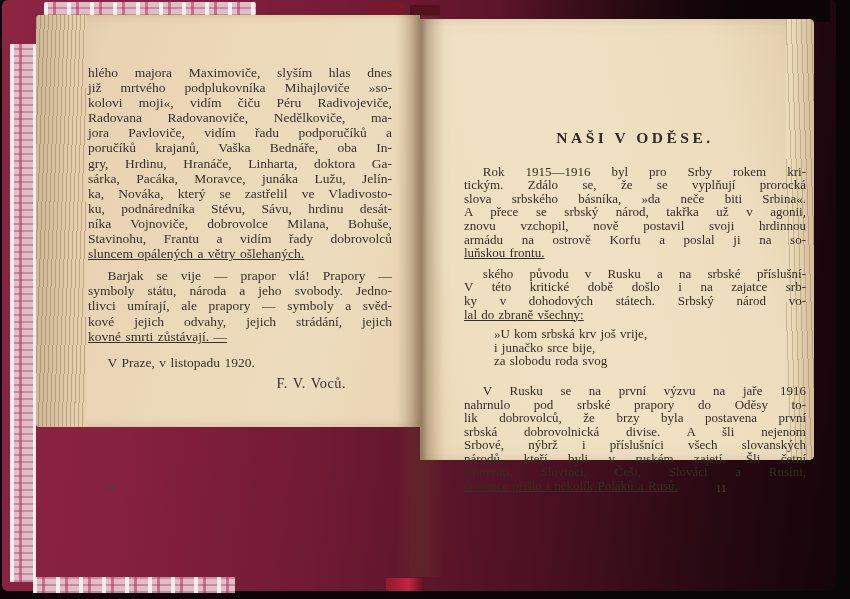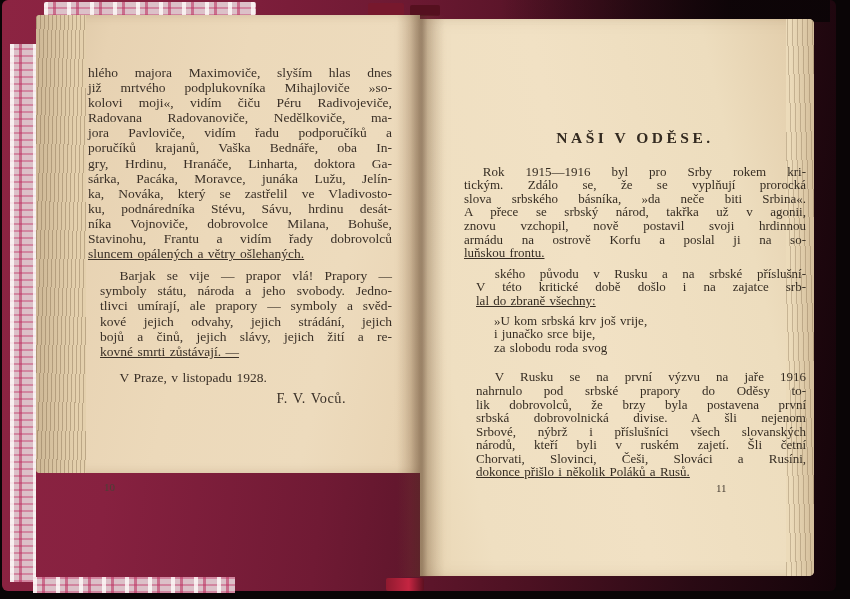--- a/index.html
+++ b/index.html
@@ -37,27 +37,27 @@
 
   
   .spine-patch{position:absolute;z-index:2;border-radius:2px;}
   .spine-top-a{left:368px;top:3px;width:36px;height:13px;background:#77182d;}
   .spine-top-b{left:410px;top:5px;width:30px;height:11px;background:#55101f;}
   .spine-bottom{left:386px;top:578px;width:38px;height:13px;background:linear-gradient(90deg,#8f1a2f,#c42541 60%,#5d1020);}
 
   
   .page{position:absolute;z-index:3;}
   .page-left{
-    left:36px;top:15px;width:384px;height:458px;
+    left:36px;top:15px;width:384px;height:412px;
     border-radius:4px 0 0 4px;
     background:linear-gradient(103deg,#d9c3a1 0%,#e7d2b2 16%,#ecd9ba 45%,#eddbbd 75%,#e8d3b2 100%);
     box-shadow:inset -16px 0 20px -12px rgba(96,64,36,.45), inset 6px 0 14px -8px rgba(80,55,30,.35);
   }
   .page-right{
-    left:420px;top:19px;width:394px;height:557px;
+    left:420px;top:19px;width:394px;height:441px;
     border-radius:0 5px 5px 0;
     background:linear-gradient(257deg,#e0caa7 0%,#edddbe 22%,#f1e1c4 55%,#efdfc1 85%,#e9d6b4 100%);
     box-shadow:inset 16px 0 22px -12px rgba(96,64,36,.5), inset -12px 0 16px -12px rgba(100,70,40,.4);
   }
   .edges{position:absolute;top:0;height:100%;z-index:1;pointer-events:none;}
   .edges-left{
     left:0;width:50px;border-radius:4px 0 0 4px;
     background:
       repeating-linear-gradient(92deg,rgba(104,80,52,.32) 0 1px,rgba(236,220,190,0) 1px 4px),
       linear-gradient(90deg,#cdb795,#e4d0ad 80%);
@@ -71,21 +71,21 @@
   .gutter-shadow{
     position:absolute;left:397px;top:15px;width:48px;height:562px;z-index:4;pointer-events:none;
     background:linear-gradient(90deg,rgba(0,0,0,0) 0%,rgba(118,82,50,.16) 28%,rgba(88,60,38,.38) 52%,rgba(118,85,55,.18) 64%,rgba(0,0,0,0) 100%);
   }
 
   
   .textblock{position:absolute;color:#3a3027;z-index:2;}
   .text-left{left:52px;top:50px;width:304px;font-size:13.5px;line-height:15.1px;}
   .text-right{left:44px;top:112px;width:342px;font-size:13px;line-height:13.6px;color:#362d23;}
   .para{margin:0;}
-  .para + .para{margin-top:7px;margin-left:12px;}
+  .para + .para{margin-top:7px;}
   .para .line{word-spacing:.08em;}
   .para.justified .line{text-align:justify;text-align-last:justify;}
   .para.justified .line.last{text-align-last:auto;text-decoration:underline;}
   .para.indent .line:first-child{text-indent:1.45em;}
   .para.plain{margin-top:11px;}
   .para.signature{margin-top:6px;text-align:right;padding-right:46px;font-size:1.06em;letter-spacing:.5px;}
   .para.verse{margin:6px 0 16px 2.3em;}
   .heading{
     text-align:center;font-weight:bold;font-size:15.5px;letter-spacing:3.5px;
     color:#332a20;margin:0 0 20px 0;
@@ -126,25 +126,24 @@
           <div class="line">ku, podnáredníka Stévu, Sávu, hrdinu desát-</div>
           <div class="line">níka Vojnoviče, dobrovolce Milana, Bohuše,</div>
           <div class="line">Stavinohu, Frantu a vidím řady dobrovolců</div>
           <div class="line last">sluncem opálených a větry ošlehaných.</div>
         </div>
         <div class="para justified indent">
           <div class="line">Barjak se vije — prapor vlá! Prapory —</div>
           <div class="line">symboly státu, národa a jeho svobody. Jedno-</div>
           <div class="line">tlivci umírají, ale prapory — symboly a svěd-</div>
           <div class="line">kové jejich odvahy, jejich strádání, jejich</div>
-          <div class="line">bojů a činů, jejich slávy, jejich žití a re-</div>
           <div class="line last">kovné smrti zůstávají. —</div>
         </div>
         <div class="para plain indent">
-          <div class="line last">V Praze, v listopadu 1928.</div>
+          <div class="line last">V Praze, v listopadu 1920.</div>
         </div>
         <div class="para signature">
           <div class="line last">F. V. Voců.</div>
         </div>
       </div>
     <div class="pagenum pagenum-left">10</div>
   </div>
 
   <div class="page page-right">
     <div class="edges edges-right"></div>
@@ -156,20 +155,21 @@
             <div class="line">tickým. Zdálo se, že se vyplňují prorocká</div>
             <div class="line">slova srbského básníka, »da neče biti Srbina«.</div>
             <div class="line">A přece se srbský národ, takřka už v agonii,</div>
             <div class="line">znovu vzchopil, nově postavil svoji hrdinnou</div>
             <div class="line">armádu na ostrově Korfu a poslal ji na so-</div>
             <div class="line last">luňskou frontu.</div>
           </div>
           <div class="para justified indent">
             <div class="line">ského původu v Rusku a na srbské příslušní-</div>
             <div class="line">V této kritické době došlo i na zajatce srb-</div>
+            <div class="line">ky v dohodových státech. Srbský národ vo-</div>
             <div class="line last">lal do zbraně všechny:</div>
           </div>
           <div class="para verse">
             <div class="line">»U kom srbská krv još vrije,</div>
             <div class="line">i junačko srce bije,</div>
             <div class="line">za slobodu roda svog</div>
           </div>
           <div class="para justified indent">
             <div class="line">V Rusku se na první výzvu na jaře 1916</div>
             <div class="line">nahrnulo pod srbské prapory do Oděsy to-</div>

